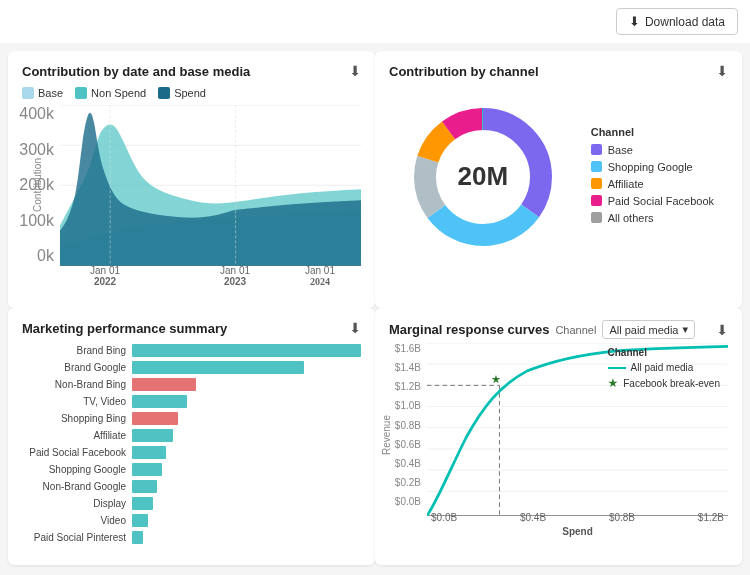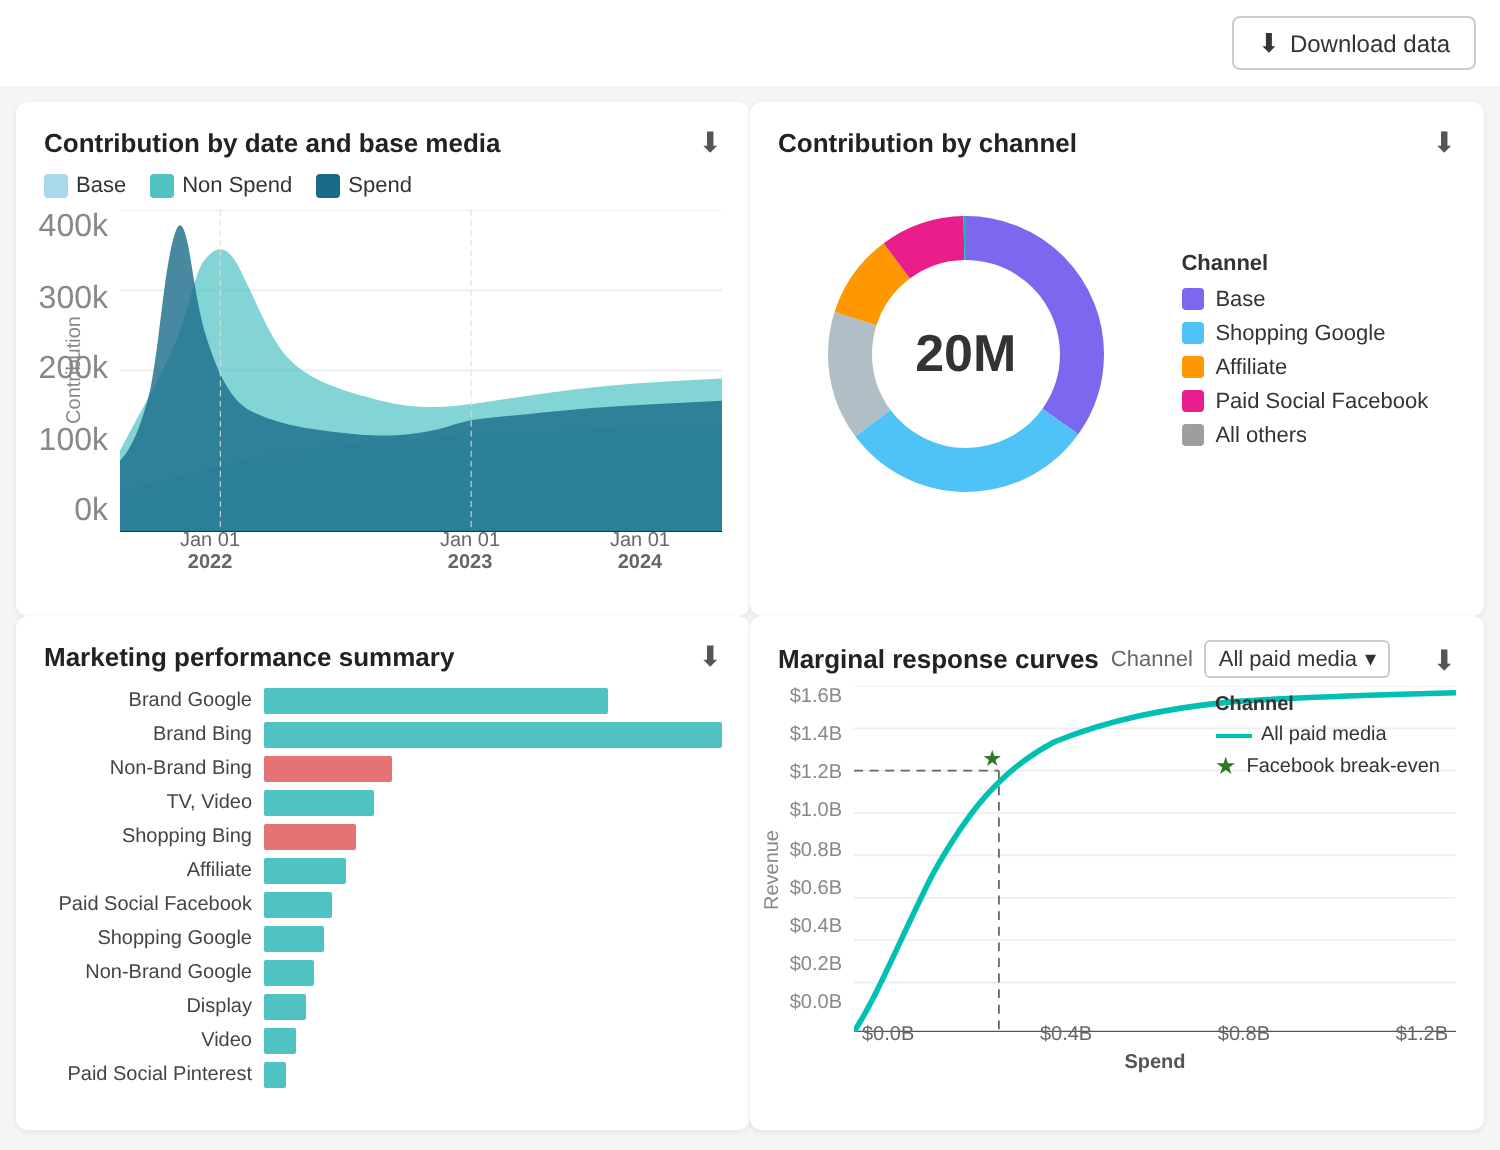--- a/index.html
+++ b/index.html
@@ -288,21 +288,21 @@
         <div class="x-label" style="position:absolute;left:30px;">
           <div>Jan 01</div>
           <div style="font-weight:700;">2022</div>
         </div>
         <div class="x-label" style="position:absolute;left:160px;">
           <div>Jan 01</div>
           <div style="font-weight:600;">2023</div>
         </div>
         <div class="x-label" style="position:absolute;right:10px;">
           <div>Jan 01</div>
-          <div style="font-weight:600;">2024</div>
+          <div style="font-weight:600;font-family:Liberation Serif, serif;">2024</div>
         </div>
       </div>
     </div>
   </div>
 
   <div class="card">
     <div class="card-header">
       <span class="card-title">Contribution by channel</span>
       <span class="card-download">⬇</span>
     </div>
@@ -352,29 +352,29 @@
     </div>
   </div>
 
   <div class="card">
     <div class="card-header">
       <span class="card-title">Marketing performance summary</span>
       <span class="card-download">⬇</span>
     </div>
     <div class="bar-chart" id="bar-chart-container">
     <div class="bar-row">
+          <div class="bar-label">Brand Bing</div>
+          <div class="bar-track">
+            <div class="bar-fill" style="width: 100%; background: rgb(79, 195, 195);"></div>
+          </div>
+        </div>
+        <div class="bar-row">
           <div class="bar-label">Brand Google</div>
           <div class="bar-track">
             <div class="bar-fill" style="width: 75%; background: rgb(79, 195, 195);"></div>
-          </div>
-        </div>
-        <div class="bar-row">
-          <div class="bar-label">Brand Bing</div>
-          <div class="bar-track">
-            <div class="bar-fill" style="width: 100%; background: rgb(79, 195, 195);"></div>
           </div>
         </div>
         <div class="bar-row">
           <div class="bar-label">Non-Brand Bing</div>
           <div class="bar-track">
             <div class="bar-fill" style="width: 28%; background: rgb(229, 115, 115);"></div>
           </div>
         </div>
         <div class="bar-row">
           <div class="bar-label">TV, Video</div>

